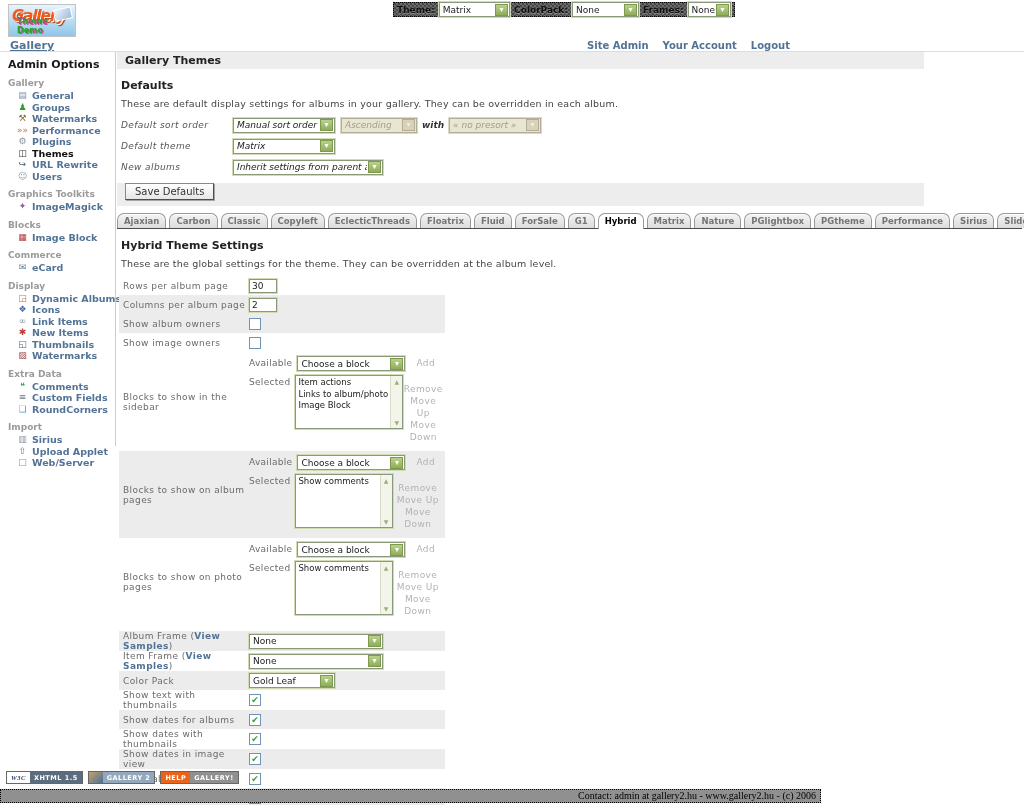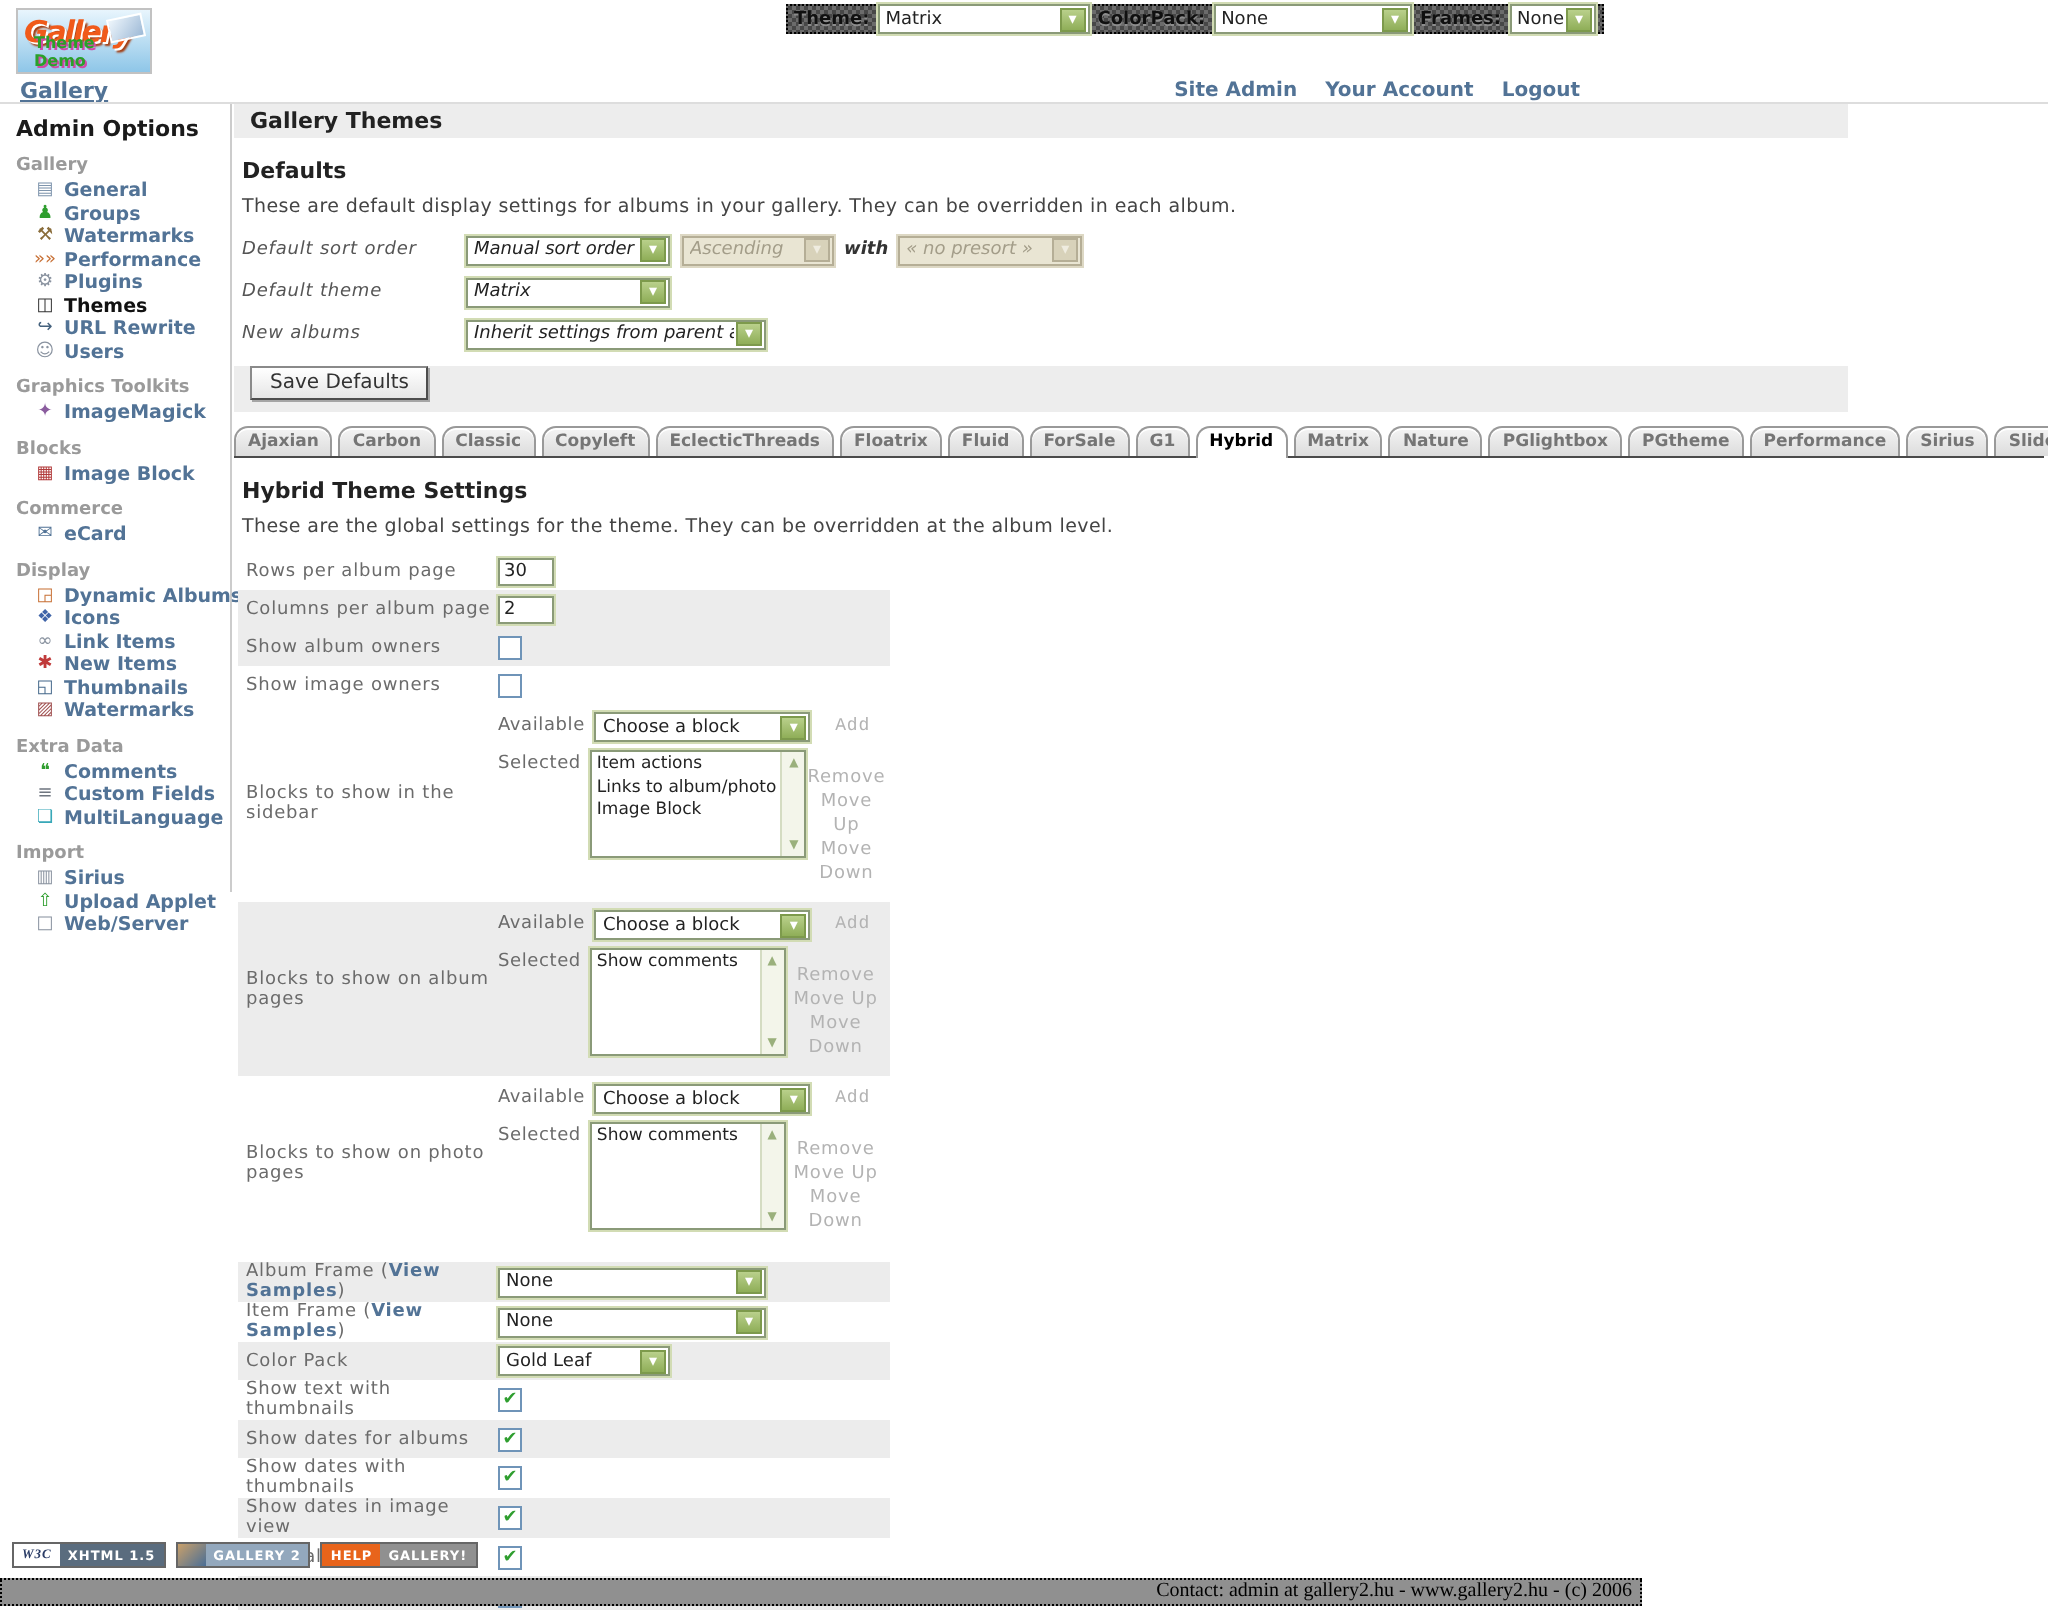--- a/index.html
+++ b/index.html
@@ -1,21 +1,21 @@
 <!DOCTYPE html>
 <html><head>
 <meta charset="utf-8">
 <style>
   * { margin:0; padding:0; box-sizing:border-box; }
   html,body { background:#fff; }
   body { font-family:"DejaVu Sans", "Liberation Sans", sans-serif; }
   .page { position:relative; width:1024px; height:805px; overflow:hidden; background:#fff; }
 
   
-  .toolbar { position:absolute; left:393px; top:2px; width:409px; height:15px;
+  .toolbar { position:absolute; left:393px; top:2px; width:342px; height:15px;
     border:1px dotted #000;
     background-image:repeating-conic-gradient(#6b6b6b 0% 25%, #474747 0% 50%);
     background-size:4px 4px;
     display:flex; align-items:center; gap:4px; padding:0 3px; }
   .tb-label { font-size:9px; font-weight:bold; color:#101010; text-shadow:0 1px 0 #8d8d8d; white-space:nowrap; }
   
   .g2sel { display:inline-flex; align-items:center; height:15px; background:#fff;
     border:1px solid #8a9a78; box-shadow:0 0 0 1px #d2dcb4; font-size:9px; color:#222;
     padding-left:3px; }
   .g2sel .txt { flex:1; overflow:hidden; white-space:nowrap; }
@@ -83,21 +83,21 @@
   .tinput { width:28px; height:14px; border:1px solid #8a9a78; box-shadow:0 0 0 1px #d2dcb4;
     font-size:9px; padding-left:2px; font-family:"DejaVu Sans", sans-serif; color:#222; background:#fff; }
   .cb { width:12px; height:12px; border:1px solid #6f94b8; background:#fff; display:inline-flex;
     align-items:center; justify-content:center; font-size:9px; color:#2f9e2f; font-weight:bold; cursor:pointer; }
 
   .srow.block { align-items:center; padding:4px 0; }
   .blockctrl { flex:1; }
   .bcrow { display:flex; align-items:flex-start; margin-bottom:4px; }
   .bclabel { flex:0 0 46px; font-size:9px; color:#6b6b6b; letter-spacing:0.3px; text-align:right; padding:2px 5px 0 0; }
   .graylink { font-size:9px; color:#b3b3b3; letter-spacing:0.4px; cursor:default; }
-  .add { margin-left:auto; margin-right:10px; padding-top:2px;font-family:Liberation Mono, monospace; }
+  .add { margin-left:auto; margin-right:10px; padding-top:2px; }
   .bactions { margin-left:auto; margin-right:2px; text-align:center; padding-top:8px; }
   .bactions .graylink { display:block; line-height:12px; }
   .lbox { display:flex; width:108px; height:54px; background:#fff;
     border:1px solid #8a9a78; box-shadow:0 0 0 1px #d2dcb4; }
   .lbox .opts { flex:1; font-size:8.5px; color:#222; padding:1px 1px 0 2px; line-height:11.5px;
     overflow:hidden; white-space:nowrap; }
   .lbox .sb { flex:0 0 12px; border-left:1px solid #d4dcc2; background:#f3f5ea;
     display:flex; flex-direction:column; justify-content:space-between; align-items:center;
     font-size:6px; color:#9ab07c; padding:2px 0; }
   .ilink { font-size:9px; font-weight:bold; color:#527396; text-decoration:none; }
@@ -258,21 +258,21 @@
     <div class="sb-item">
         <span class="ig" style="color: rgb(47, 158, 47);">❝</span>
         <span class="lb">Comments</span>
       </div>
         <div class="sb-item">
         <span class="ig" style="color: rgb(111, 118, 128);">≡</span>
         <span class="lb">Custom Fields</span>
       </div>
         <div class="sb-item">
         <span class="ig" style="color: rgb(56, 168, 184);">❏</span>
-        <span class="lb">MultiLanguage</span>
+        <span class="lb">RoundCorners</span>
       </div>
       </div>
 
     <div class="sb-section">Import</div>
     <div>
 
     <div class="sb-item">
         <span class="ig" style="color: rgb(138, 147, 160);">▥</span>
         <span class="lb">Sirius</span>
       </div>

